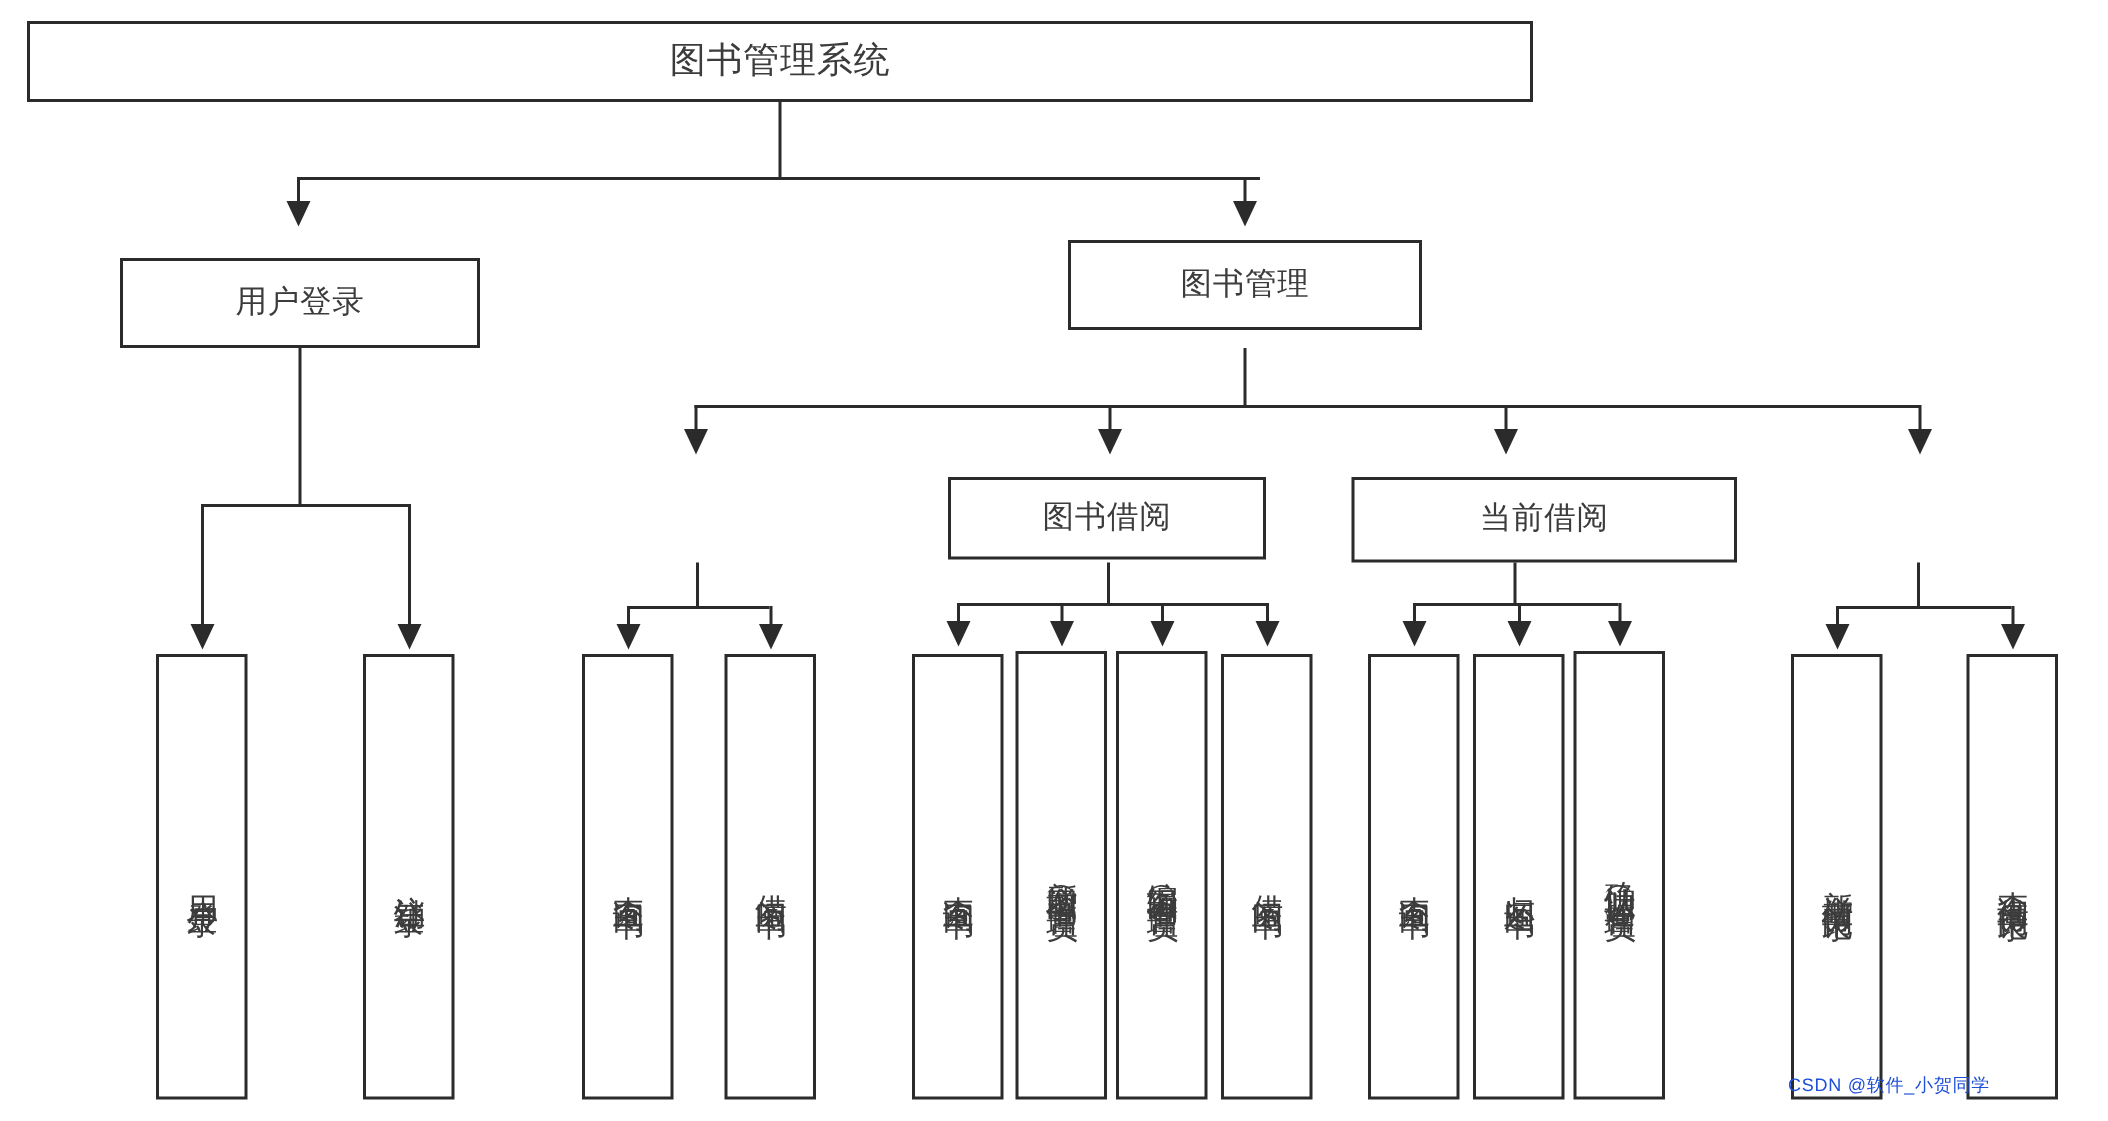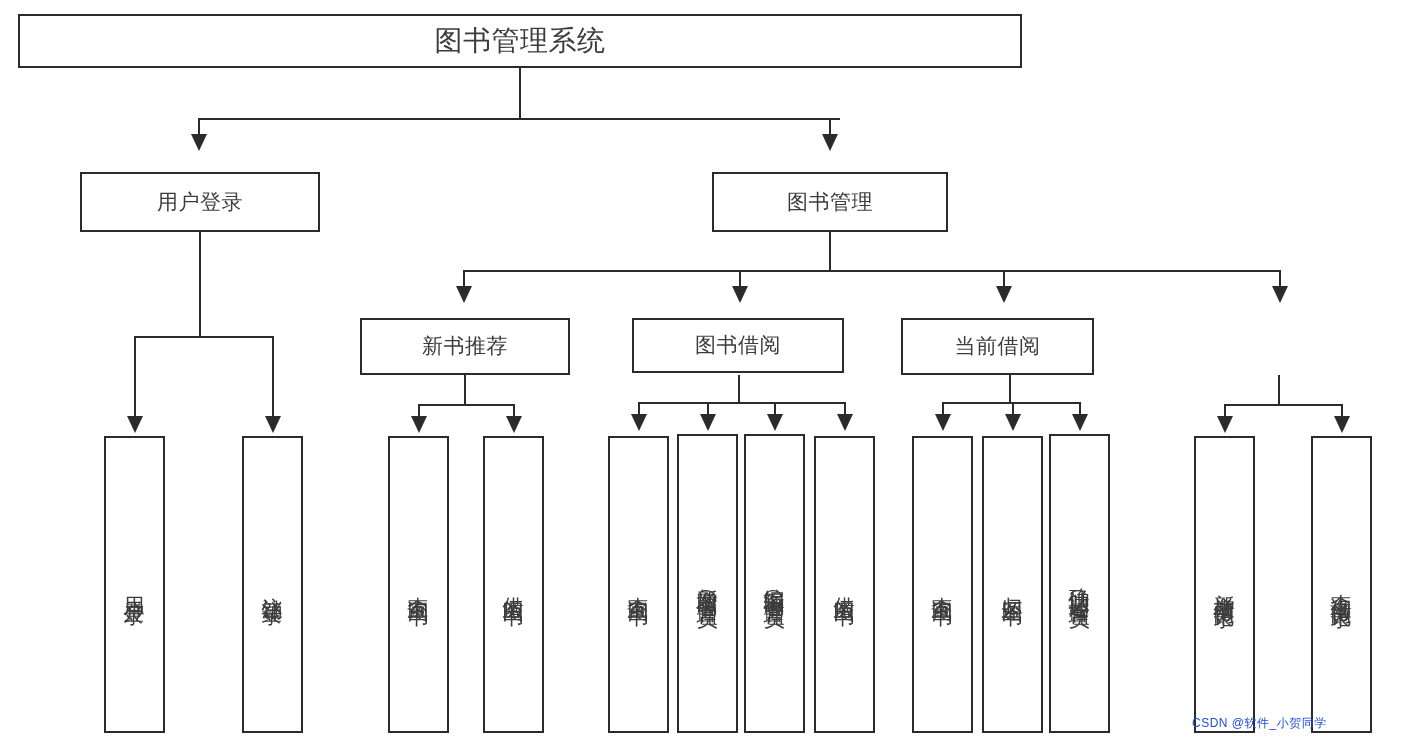--- a/index.html
+++ b/index.html
@@ -34,21 +34,21 @@
     line-height: 1.18;
     color: #3c3c3c;
     white-space: pre;
   }
   
   .node.horiz .label {
     writing-mode: horizontal-tb;
     font-size: 21px;
     letter-spacing: 0.5px;
   }
-  #node-root .label { font-size: 28px; }
+  #node-root .label { font-size: 24px; }
   
   .node.vert {
     align-items: center;
     justify-content: center;
     padding-top: 2px;
   }
   .node.vert .label {
     writing-mode: vertical-rl;
     text-orientation: upright;
     font-size: 21px;
@@ -96,21 +96,21 @@
   <div class="hline" style="left:198px; top:118px; width:642px;"></div>
   <div class="vline" style="left:198px; top:118px; height:18px;"></div>
   <div class="arrow" style="left:191px; top:134px;"></div>
   <div class="vline" style="left:829px; top:118px; height:18px;"></div>
   <div class="arrow" style="left:822px; top:134px;"></div>
 
   <div class="node horiz" id="node-user-login" style="left:80px; top:172px; width:240px; height:60px;">
     <span class="label">用户登录</span>
   </div>
 
-  <div class="node horiz" id="node-book-manage" style="left:712px; top:172px; width:236px; height:60px;">
+  <div class="node horiz" id="node-book-manage" style="left:712px; top:160px; width:236px; height:60px;">
     <span class="label">图书管理</span>
   </div>
 
   <div class="vline" style="left:199px; top:232px; height:104px;"></div>
   <div class="hline" style="left:134px; top:336px; width:139px;"></div>
   <div class="vline" style="left:134px; top:336px; height:82px;"></div>
   <div class="arrow" style="left:127px; top:416px;"></div>
   <div class="vline" style="left:272px; top:336px; height:82px;"></div>
   <div class="arrow" style="left:265px; top:416px;"></div>
 
@@ -118,29 +118,26 @@
   <div class="hline" style="left:463px; top:270px; width:817px;"></div>
   <div class="vline" style="left:463px; top:270px; height:18px;"></div>
   <div class="arrow" style="left:456px; top:286px;"></div>
   <div class="vline" style="left:739px; top:270px; height:18px;"></div>
   <div class="arrow" style="left:732px; top:286px;"></div>
   <div class="vline" style="left:1003px; top:270px; height:18px;"></div>
   <div class="arrow" style="left:996px; top:286px;"></div>
   <div class="vline" style="left:1279px; top:270px; height:18px;"></div>
   <div class="arrow" style="left:1272px; top:286px;"></div>
 
-  <div class="node horiz" id="node-new-book" style="left:360px; top:318px; width:210px; height:57px;">
-    <span class="label">新书推荐</span>
-  </div>
 
   <div class="node horiz" id="node-book-borrow" style="left:632px; top:318px; width:212px; height:55px;">
     <span class="label">图书借阅</span>
   </div>
 
-  <div class="node horiz" id="node-current-borrow" style="left:901px; top:318px; width:193px; height:57px;">
+  <div class="node horiz" id="node-current-borrow" style="left:901px; top:318px; width:257px; height:57px;">
     <span class="label">当前借阅</span>
   </div>
 
 
   <div class="vline" style="left:464px; top:375px; height:29px;"></div>
   <div class="hline" style="left:418px; top:404px; width:95px;"></div>
   <div class="vline" style="left:418px; top:404px; height:14px;"></div>
   <div class="arrow" style="left:411px; top:416px;"></div>
   <div class="vline" style="left:513px; top:404px; height:14px;"></div>
   <div class="arrow" style="left:506px; top:416px;"></div>

